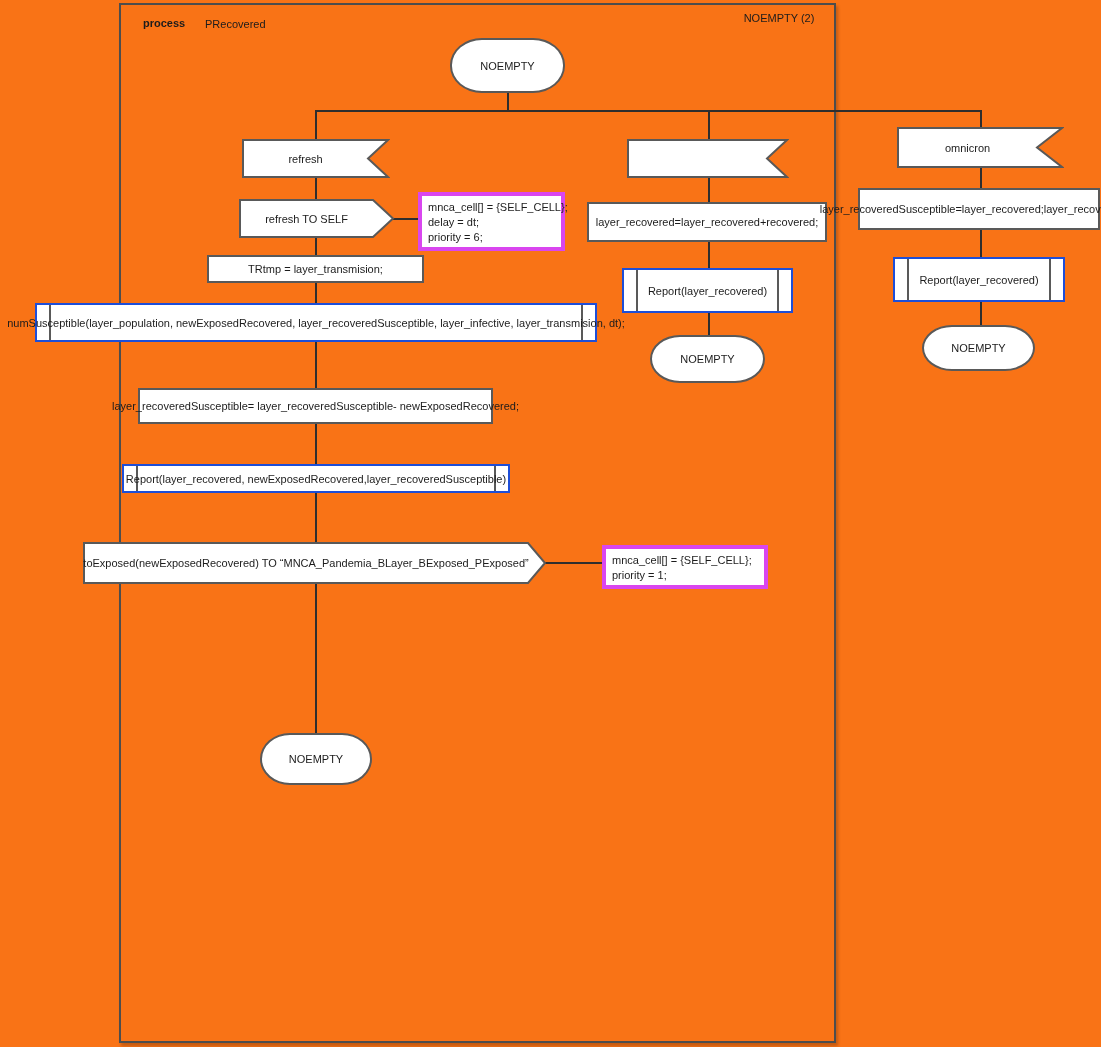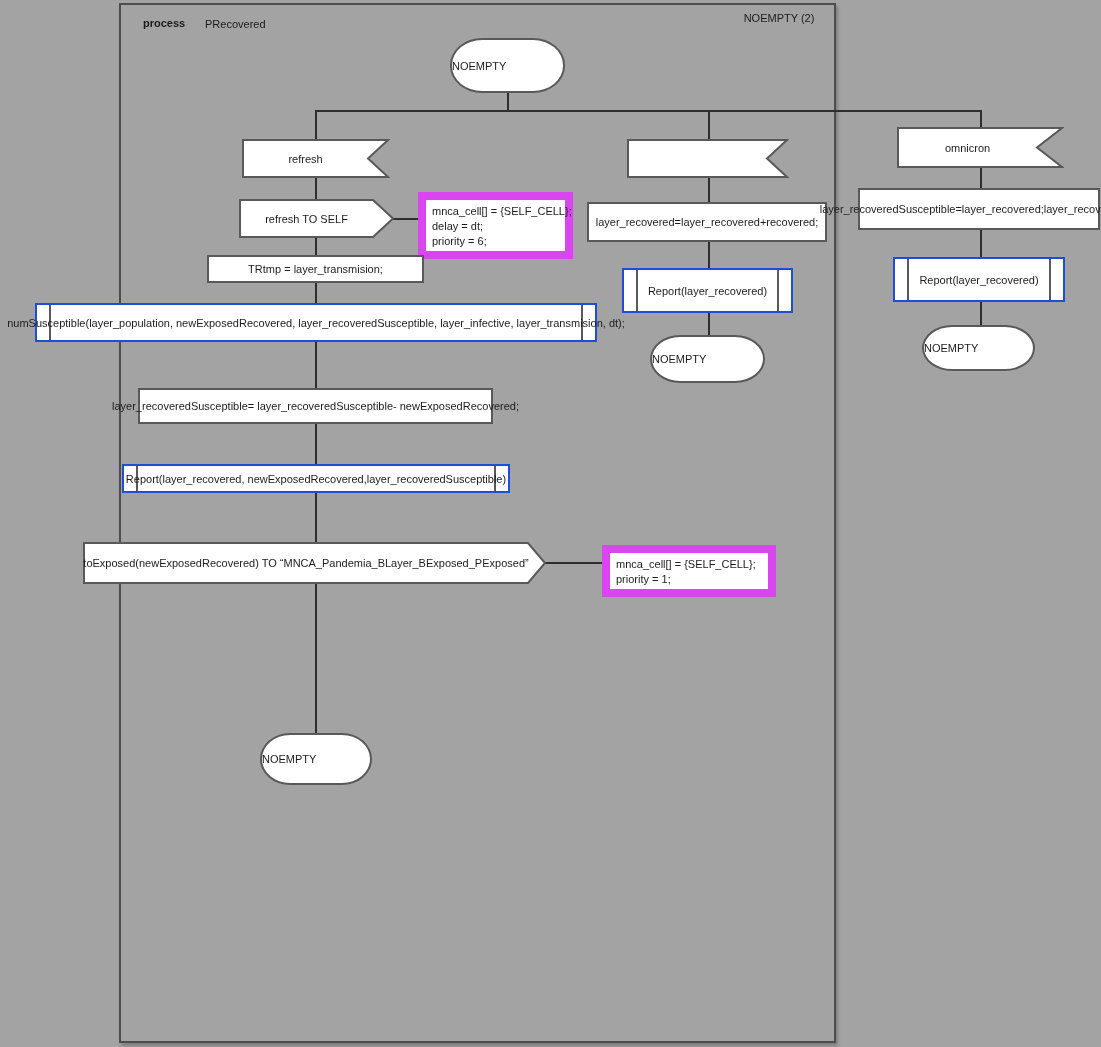--- a/index.html
+++ b/index.html
@@ -1,17 +1,17 @@
 <!DOCTYPE html>
 <html><head>
 <meta charset="utf-8">
 <style>
   html,body{margin:0;padding:0;background:#fff;}
   #canvas{
-    position:relative;width:1101px;height:1047px;background:#a3a3a3;overflow:hidden;
+    position:relative;width:1101px;height:1047px;background:#f97316;overflow:hidden;
     font-family:"Liberation Sans",sans-serif;font-size:11px;color:#1c1c1c;
   }
   
   .frame{
     position:absolute;border:2px solid #4d4d4d;background:transparent;
     box-shadow:2px 3px 3px rgba(0,0,0,0.22);
   }
   .hdr{position:absolute;white-space:nowrap;}
   .hdr.bold{font-weight:bold;}
   
@@ -21,28 +21,28 @@
   
   .node{position:absolute;z-index:3;}
   .task{border:2px solid #595959;background:#fff;display:flex;align-items:center;justify-content:center;}
   .task .txt{white-space:nowrap;text-align:center;}
   .taskcol{flex-direction:row;line-height:14px;}
   .proc{border:2px solid #1d4ed8;background:#fff;}
   .proc .dl{position:absolute;top:0;bottom:0;width:2px;background:#595959;}
   .proc .dl.l{left:12px;} .proc .dl.r{right:12px;}
   .proc .txt{position:absolute;top:0;bottom:0;display:flex;align-items:center;justify-content:center;white-space:nowrap;}
   .state{
-    border:2px solid #595959;background:#fff;display:flex;align-items:center;justify-content:flex-start;
+    border:2px solid #595959;background:#fff;display:flex;align-items:center;justify-content:center;
     white-space:nowrap;
   }
   .sig{position:absolute;z-index:3;}
   .sig svg{position:absolute;left:0;top:0;display:block;}
   .sig .txt{position:absolute;display:flex;align-items:center;justify-content:center;white-space:nowrap;z-index:4;}
   .comment{
-    border:8px solid #d946ef;background:#fff;padding:4px 6px;line-height:15px;z-index:3;
+    border:4px solid #d946ef;background:#fff;padding:4px 6px;line-height:15px;z-index:3;
   }
   .comment div{white-space:nowrap;}
 </style>
 </head>
 <body>
 
 <div id="canvas">
 
   <div class="frame" style="left:119px;top:3px;width:713px;height:1036px;"></div>
   <div class="hdr bold" style="left:143px;top:17px;">process</div>

